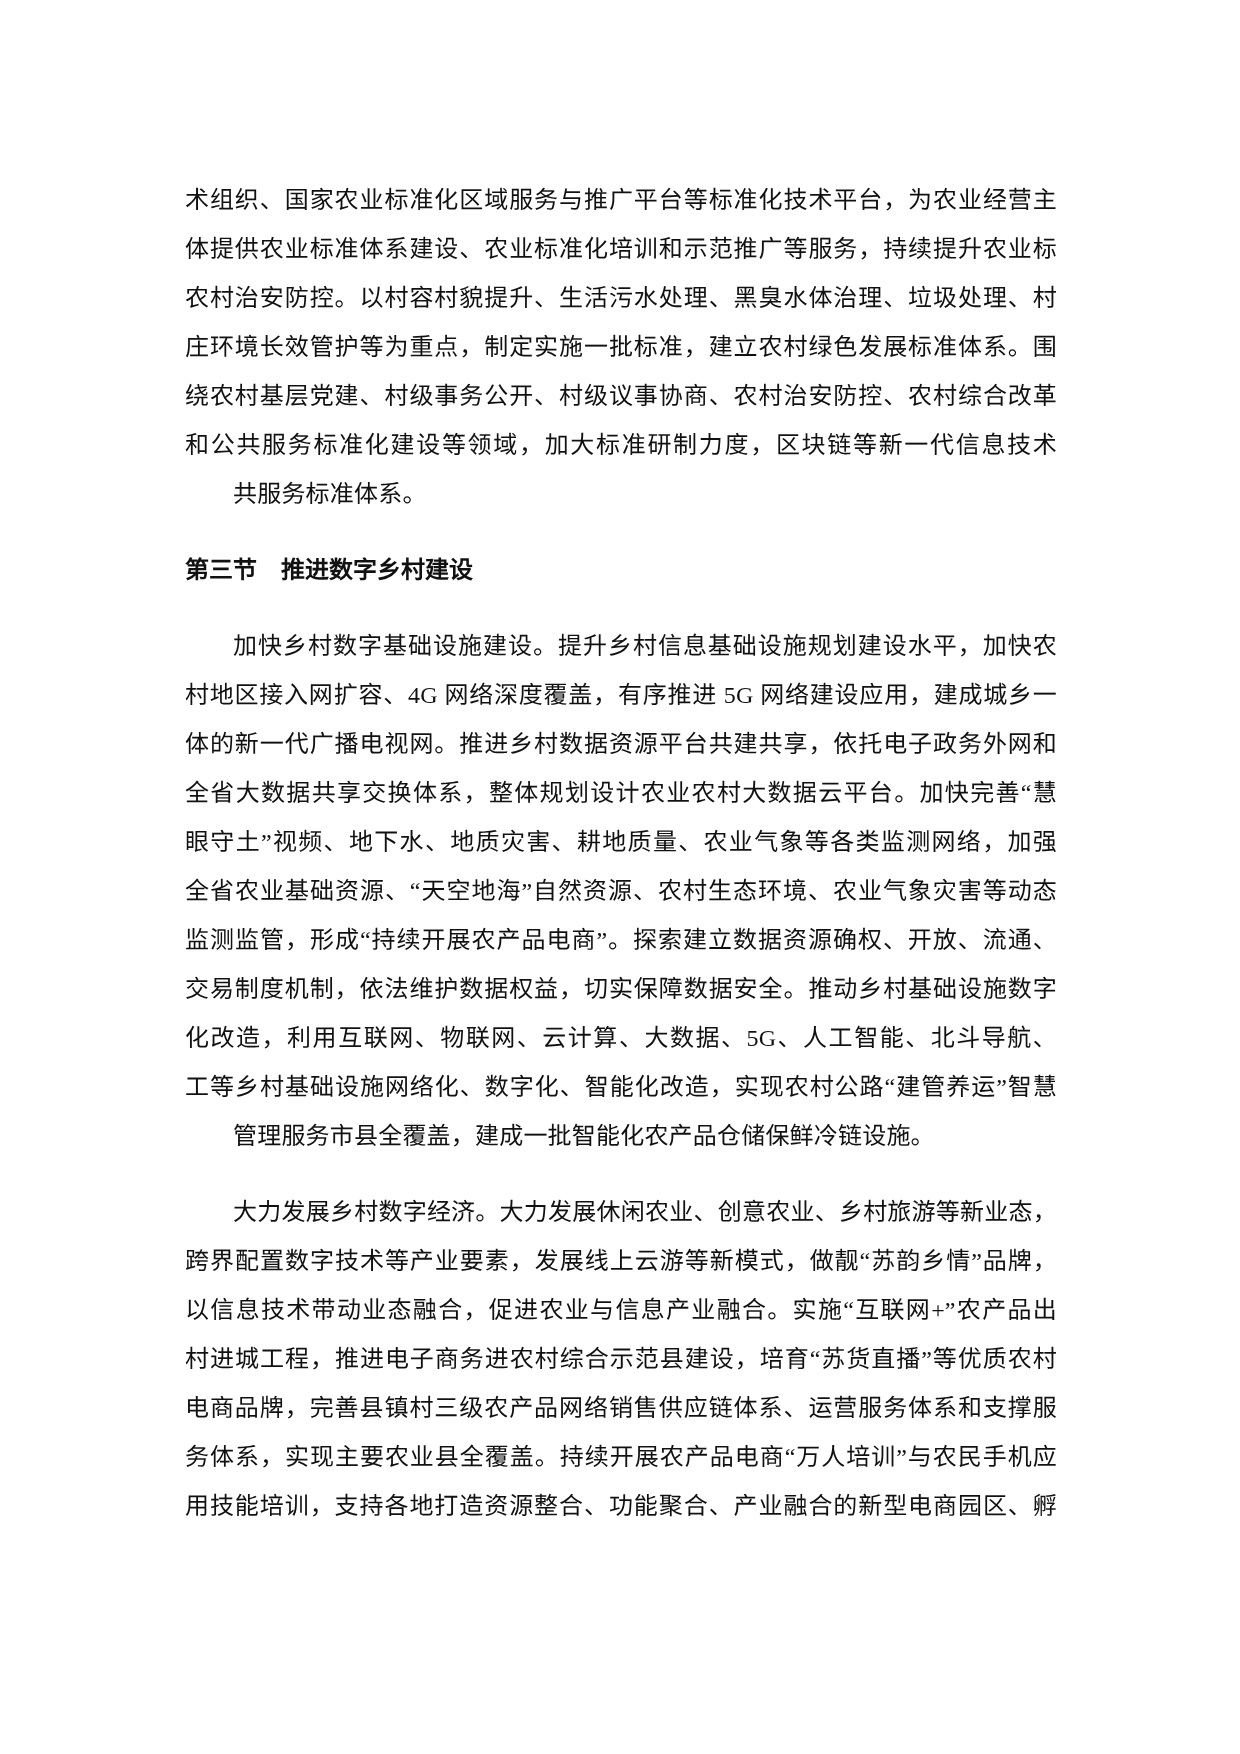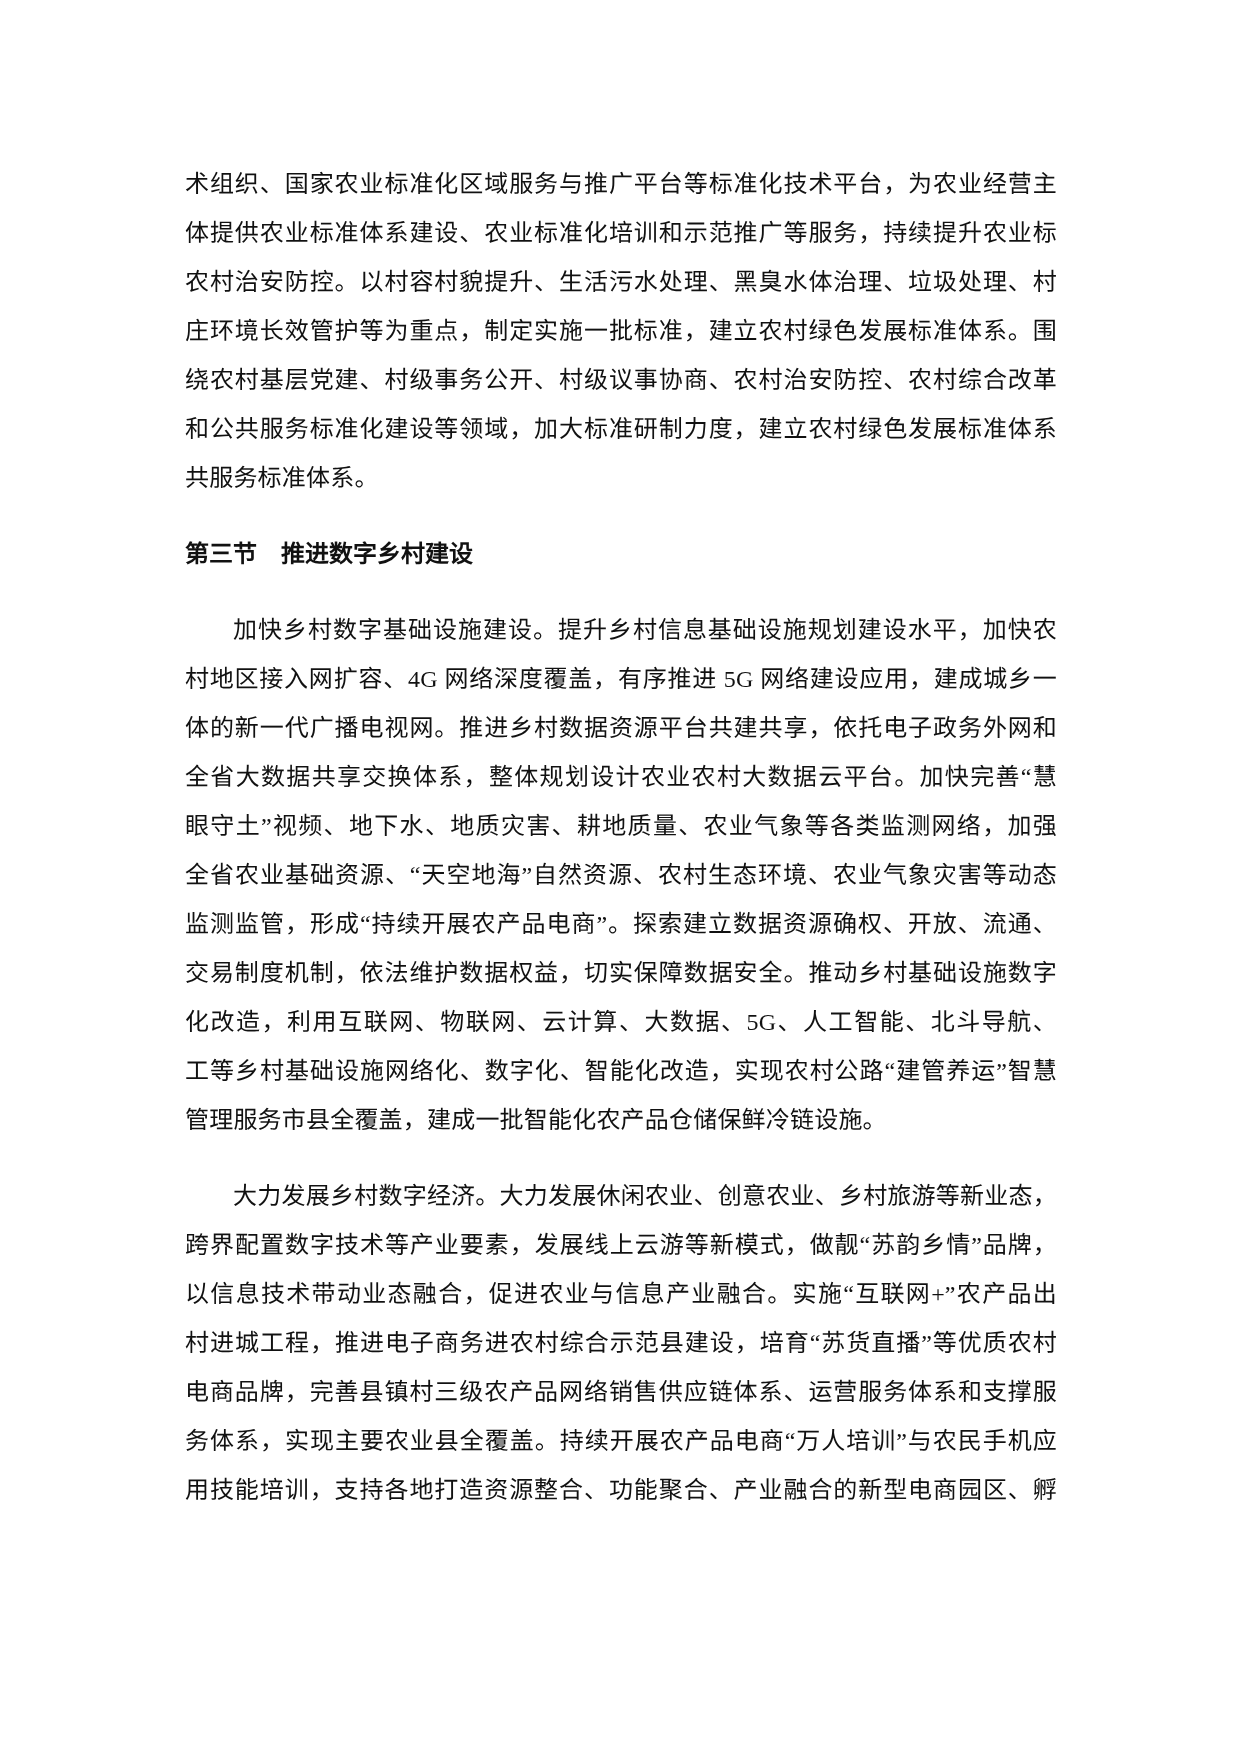--- a/index.html
+++ b/index.html
@@ -12,21 +12,21 @@
     width: 1240px;
     height: 1754px;
     background: #ffffff;
     overflow: hidden;
     font-family: "Liberation Serif", "DejaVu Serif", serif;
     color: #111111;
   }
   .doc-body {
     position: absolute;
     left: 185px;
-    top: 160px;
+    top: 176px;
     width: 872px;
   }
   .para {
     margin: 0 0 27px 0;
   }
   .para.indent .line:first-child {
     text-indent: 2em;
   }
   .line {
     font-size: 24px;
@@ -34,41 +34,42 @@
     letter-spacing: 0.2px;
     text-align: justify;
     text-align-last: justify;
     white-space: normal;
     overflow: hidden;
     height: 49px;
   }
   .line.no-stretch {
     text-align: left;
     text-align-last: left;
+    margin-left: 48px;
   }
   .heading {
     font-size: 24px;
     line-height: 49px;
     font-weight: bold;
     text-align: left;
     margin: 0 0 27px 0;
   }
 </style>
 </head>
 <body>
 
 <div class="page">
   <div class="doc-body" id="doc-body" style="color: rgb(17, 17, 17);">
       <div class="para">
         <div class="line">术组织、国家农业标准化区域服务与推广平台等标准化技术平台，为农业经营主</div>
         <div class="line">体提供农业标准体系建设、农业标准化培训和示范推广等服务，持续提升农业标</div>
         <div class="line">农村治安防控。以村容村貌提升、生活污水处理、黑臭水体治理、垃圾处理、村</div>
         <div class="line">庄环境长效管护等为重点，制定实施一批标准，建立农村绿色发展标准体系。围</div>
         <div class="line">绕农村基层党建、村级事务公开、村级议事协商、农村治安防控、农村综合改革</div>
-        <div class="line">和公共服务标准化建设等领域，加大标准研制力度，建立农村绿色发展标准体系</div>
+        <div class="line">和公共服务标准化建设等领域，加大标准研制力度，区块链等新一代信息技术</div>
         <div class="line no-stretch">共服务标准体系。</div>
       </div>
       <div class="heading">第三节　推进数字乡村建设</div>
       <div class="para indent">
         <div class="line">加快乡村数字基础设施建设。提升乡村信息基础设施规划建设水平，加快农</div>
         <div class="line">村地区接入网扩容、4G 网络深度覆盖，有序推进 5G 网络建设应用，建成城乡一</div>
         <div class="line">体的新一代广播电视网。推进乡村数据资源平台共建共享，依托电子政务外网和</div>
         <div class="line">全省大数据共享交换体系，整体规划设计农业农村大数据云平台。加快完善“慧</div>
         <div class="line">眼守土”视频、地下水、地质灾害、耕地质量、农业气象等各类监测网络，加强</div>
         <div class="line">全省农业基础资源、“天空地海”自然资源、农村生态环境、农业气象灾害等动态</div>

